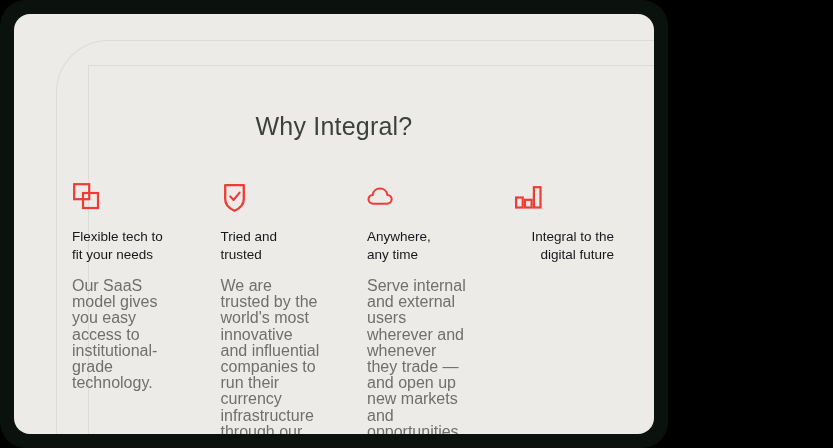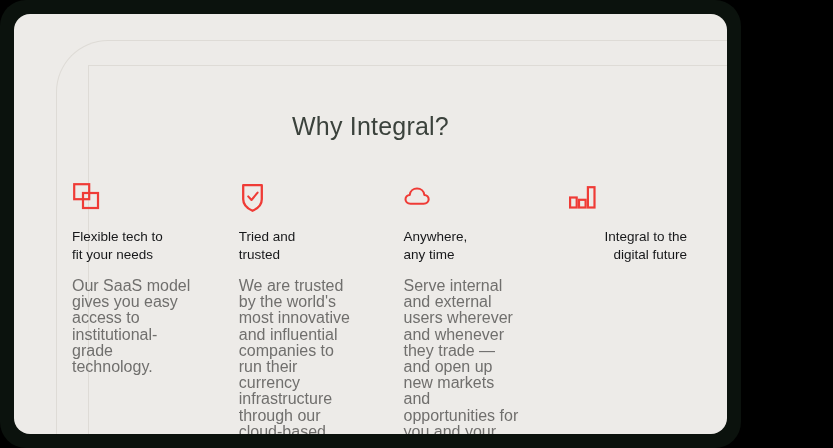--- a/index.html
+++ b/index.html
@@ -7,21 +7,21 @@
   html, body {
     width: 833px;
     height: 448px;
     overflow: hidden;
     background: #000000;
     font-family: "Liberation Sans", sans-serif;
   }
 
   #frame {
     position: relative;
-    width: 741px;
+    width: 668px;
     height: 448px;
     background: #0b120d;
     border-radius: 26px;
     overflow: hidden;
   }
 
   
   #panel {
     position: absolute;
     left: 14px;

